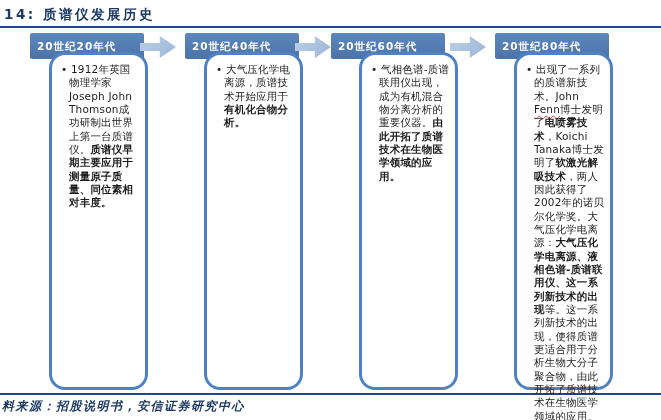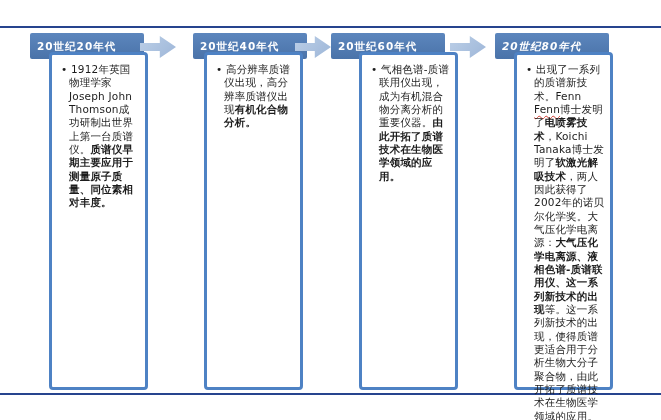--- a/index.html
+++ b/index.html
@@ -43,21 +43,21 @@
     background:linear-gradient(180deg,#5c86bd 0%,#4a73a9 100%);
     border-radius:2px;
     color:#fff;font-size:10.5px;font-weight:bold;
     line-height:26px;padding-left:7px;letter-spacing:1px;
     z-index:1;white-space:nowrap;
   }
   .content-box{
     position:absolute;top:52px;width:99px;height:338px;
     background:#fff;
     border:3px solid var(--box-border);
-    border-radius:4px;
+    border-radius:16px;
     z-index:3;
     padding:8px 5px 6px 9px;
   }
   .bullet-item{
     font-size:10.5px;line-height:1.27;color:var(--text);
     padding-left:8px;text-indent:-8px;
     letter-spacing:0.2px;
   }
   .bullet-item .b{font-weight:bold;margin-top:44px;}
   .bullet-item .wavy{
@@ -71,36 +71,38 @@
     position:absolute;top:36px;width:36px;height:22px;
     background:linear-gradient(135deg,#bccfe7 0%,#9db6d8 100%);
     clip-path:polygon(0 32%,55% 32%,55% 0,100% 50%,55% 100%,55% 68%,0 68%);
     z-index:2;
   }
 </style>
 </head>
 <body>
 
 <div class="page">
+  <div class="fig-title">14: 质谱仪发展历史</div>
   <div class="title-rule"></div>
   <div class="timeline" id="timeline">
       <div class="era-header" style="left: 30px;"><span>20世纪20年代</span></div>
       <div class="content-box" style="left: 49px;">
         <div class="bullet-item"><span class="bullet">• </span><span>1912年英国物理学家Joseph John Thomson成功研制出世界上第一台质谱仪。</span><span class="b">质谱仪早期主要应用于测量原子质量、同位素相对丰度。</span></div>
       </div>
       <div class="flow-arrow" style="left: 140px;"></div>
-      <div class="era-header" style="left: 193px;"><span>20世纪40年代</span></div>
+      <div class="era-header" style="left: 185px;"><span>20世纪40年代</span></div>
       <div class="content-box" style="left: 204px;">
-        <div class="bullet-item"><span class="bullet">• </span><span>高分辨率质谱仪出现，高分辨率质谱仪出现</span><span class="b">有机化合物分析。</span></div>
+        <div class="bullet-item"><span class="bullet">• </span><span>大气压化学电离源，质谱技术开始应用于</span><span class="b">有机化合物分析。</span></div>
       </div>
       <div class="flow-arrow" style="left: 295px;"></div>
       <div class="era-header" style="left: 331px;"><span>20世纪60年代</span></div>
       <div class="content-box" style="left: 359px;">
         <div class="bullet-item"><span class="bullet">• </span><span>气相色谱-质谱联用仪出现，成为有机混合物分离分析的重要仪器。</span><span class="b">由此开拓了质谱技术在生物医学领域的应用。</span></div>
       </div>
       <div class="flow-arrow" style="left: 450px;"></div>
-      <div class="era-header" style="left: 495px; font-style: italic;"><span>20世纪80年代</span></div>
+      <div class="era-header" style="left: 495px;"><span>20世纪80年代</span></div>
       <div class="content-box" style="left: 514px;">
-        <div class="bullet-item"><span class="bullet">• </span><span>出现了一系列的质谱新技术。Fenn </span><span class="wavy">Fenn</span><span>博士发明了</span><span class="b">电喷雾技术</span><span>，Koichi Tanaka博士发明了</span><span class="b">软激光解吸技术</span><span>，两人因此获得了2002年的诺贝尔化学奖。大气压化学电离源：</span><span class="b">大气压化学电离源、液相色谱-质谱联用仪、这一系列新技术的出现</span><span>等。这一系列新技术的出现，使得质谱更适合用于分析生物大分子聚合物，由此开拓了质谱技术在生物医学领域的应用。</span></div>
+        <div class="bullet-item"><span class="bullet">• </span><span>出现了一系列的质谱新技术。John </span><span class="wavy">Fenn</span><span>博士发明了</span><span class="b">电喷雾技术</span><span>，Koichi Tanaka博士发明了</span><span class="b">软激光解吸技术</span><span>，两人因此获得了2002年的诺贝尔化学奖。大气压化学电离源：</span><span class="b">大气压化学电离源、液相色谱-质谱联用仪、这一系列新技术的出现</span><span>等。这一系列新技术的出现，使得质谱更适合用于分析生物大分子聚合物，由此开拓了质谱技术在生物医学领域的应用。</span></div>
       </div>
     </div>
   <div class="bottom-rule"></div>
+  <div class="source-note">料来源：招股说明书，安信证券研究中心</div>
 </div>
 
 </body></html>

